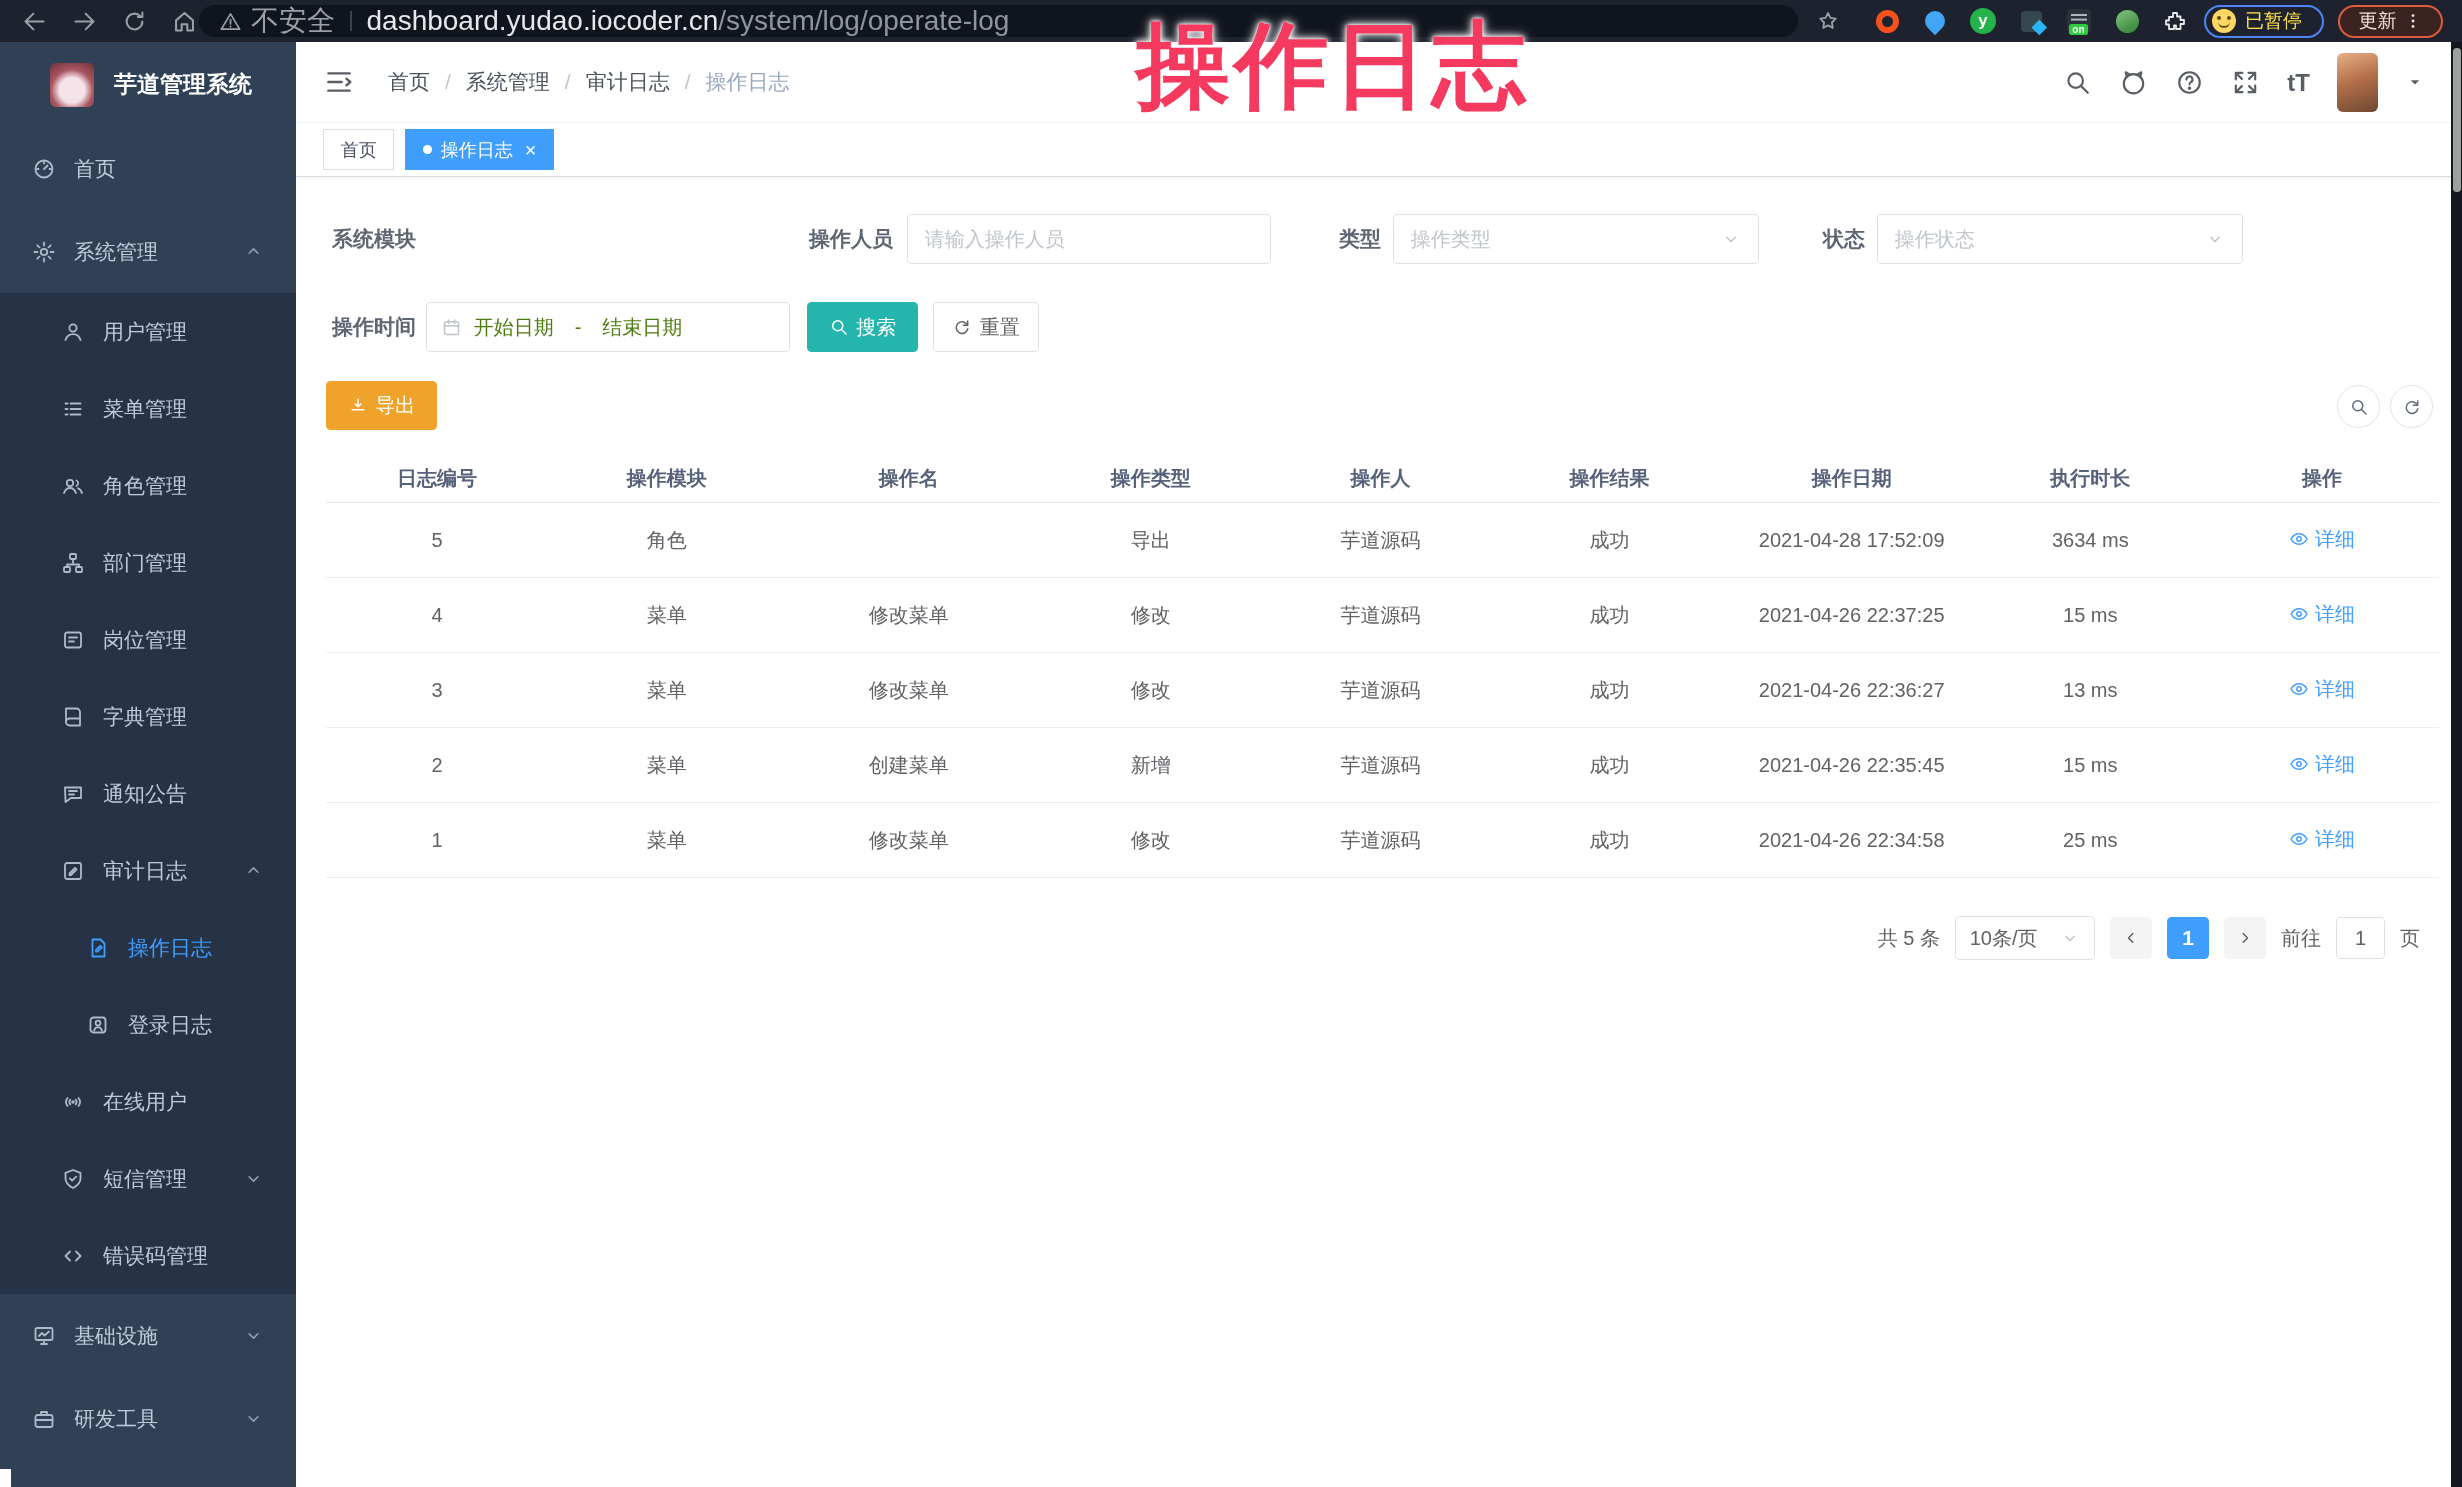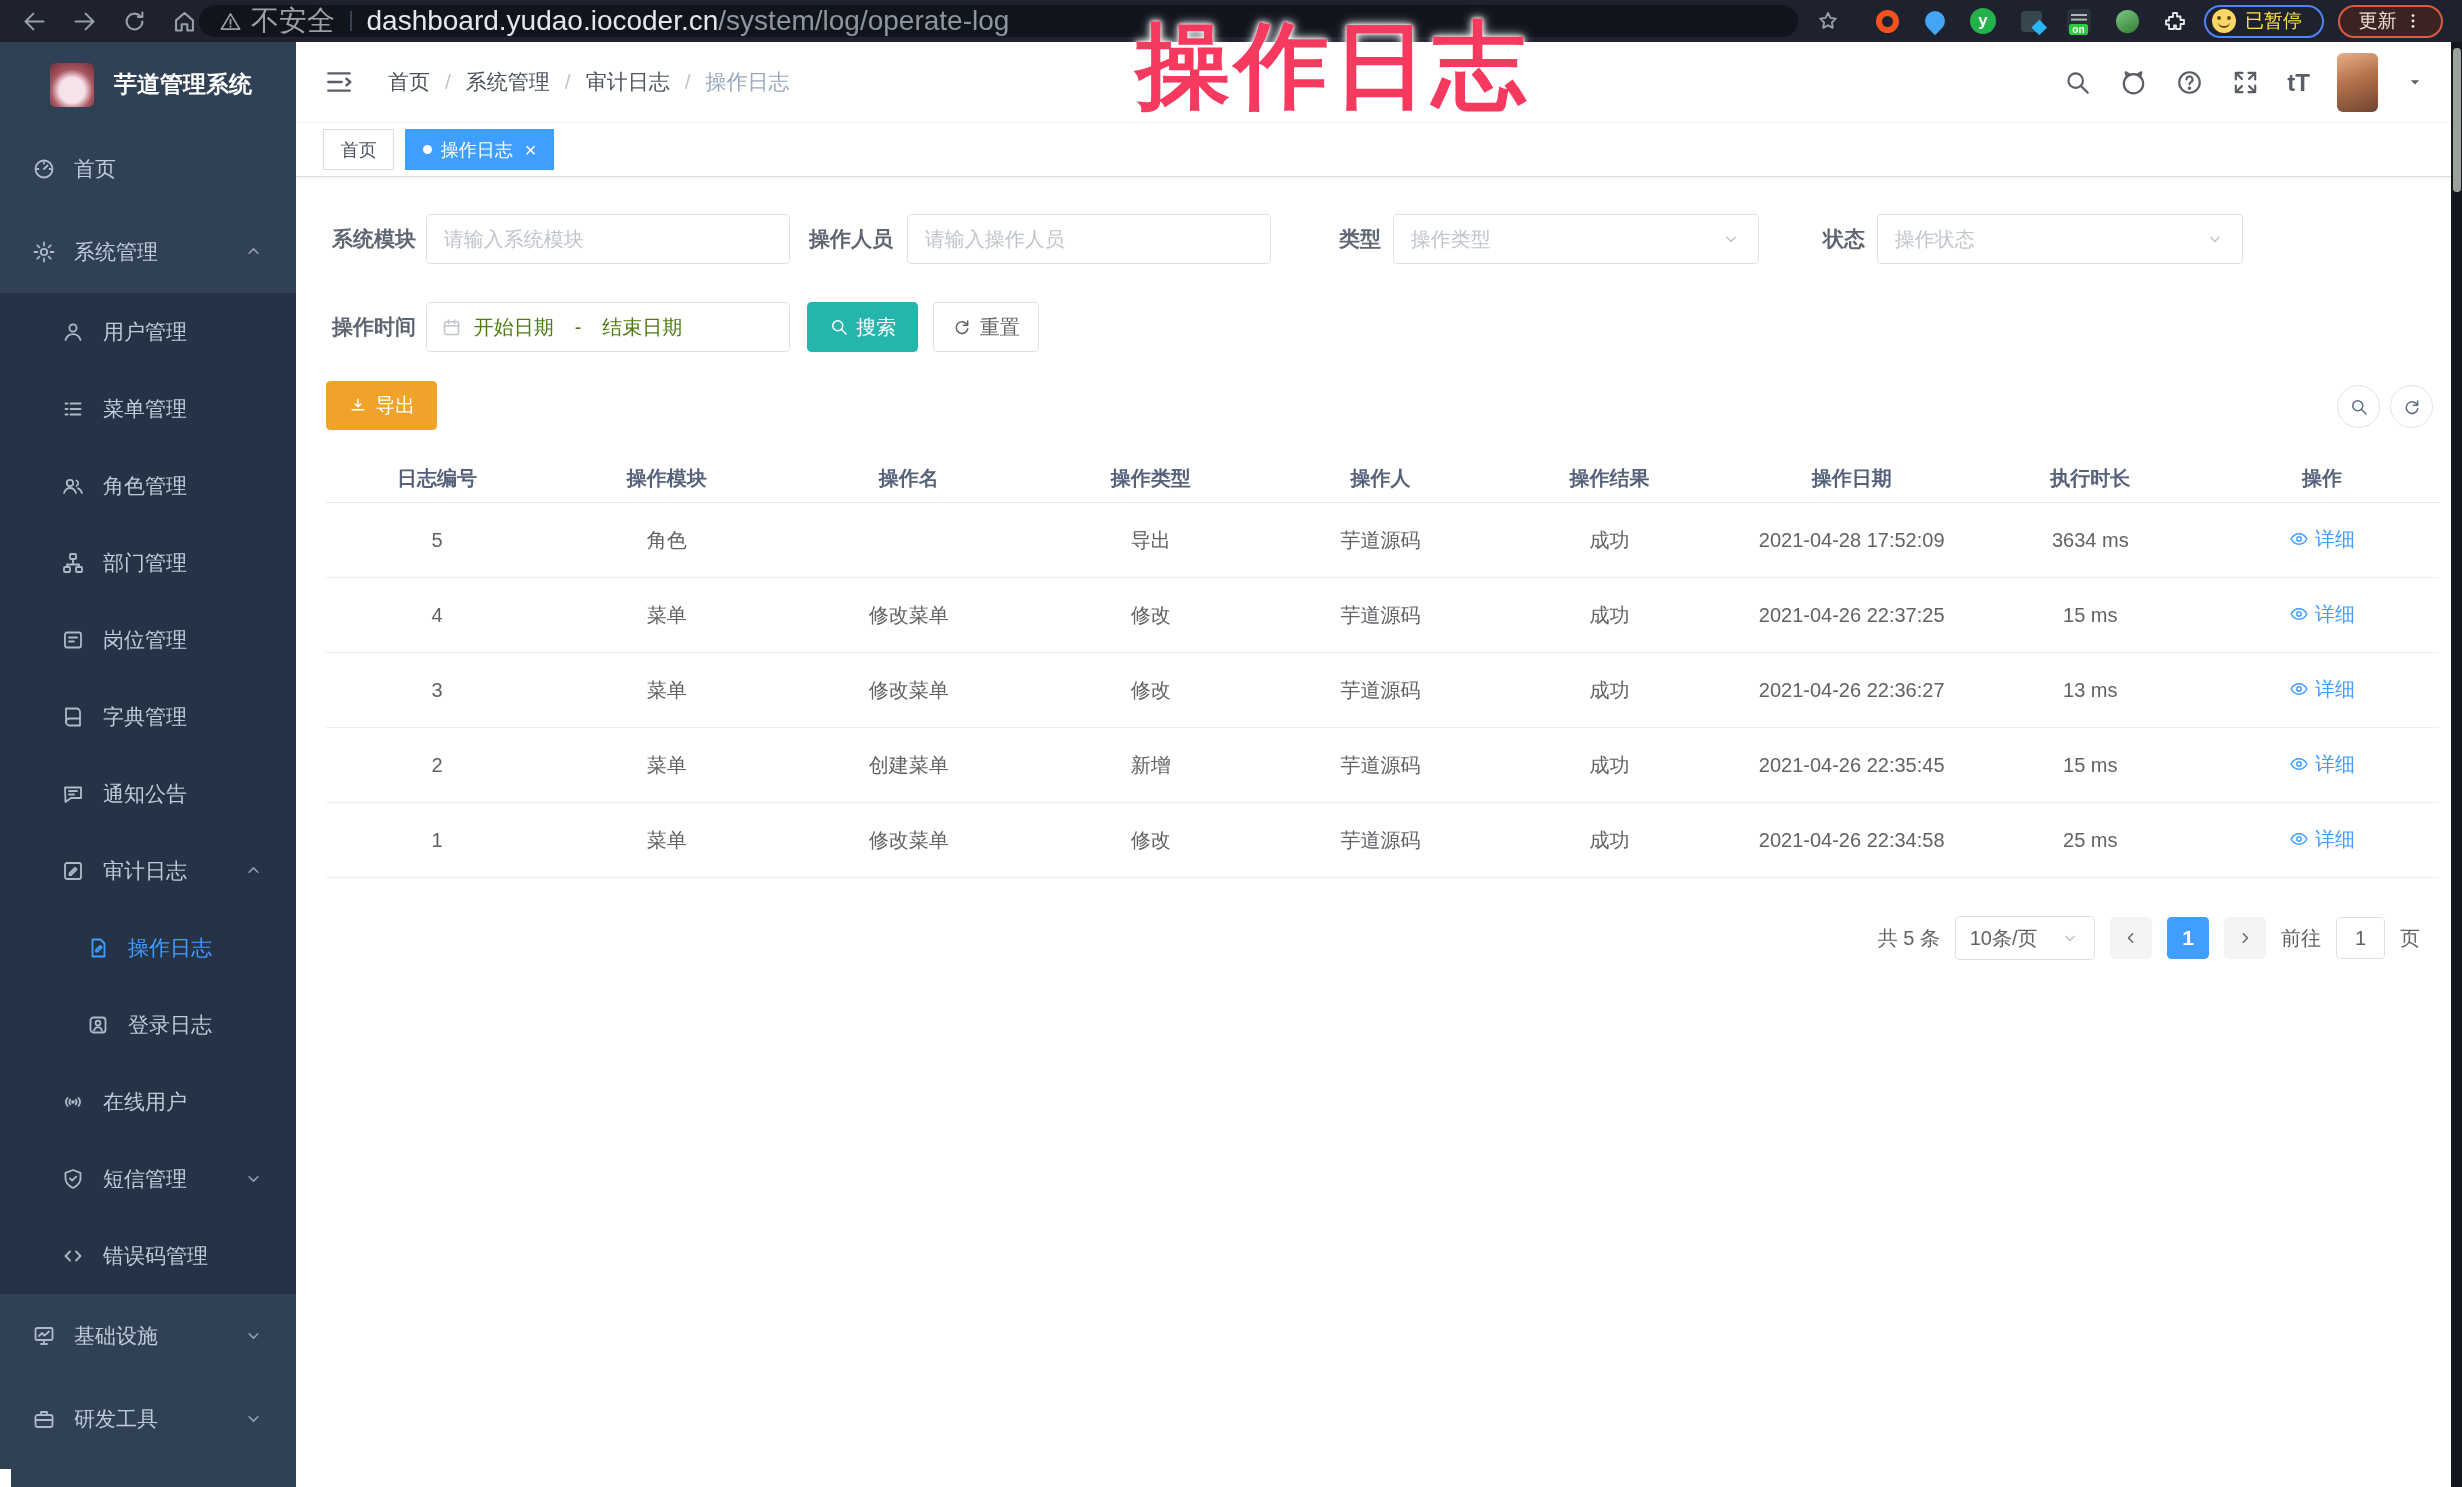--- a/index.html
+++ b/index.html
@@ -489,21 +489,20 @@
       <div class="tab active">
         <span class="tab-dot"></span>
         <span>操作日志</span>
         <span class="tab-close">×</span>
       </div>
     </div>
 </div>
 
 <div class="content">
   <div class="flabel" id="fl-module">系统模块</div>
-  <input class="finput" id="fi-module" placeholder="请输入系统模块" style="">
   <div class="flabel" id="fl-operator">操作人员</div>
   <input class="finput" id="fi-operator" placeholder="请输入操作人员" style="">
   <div class="flabel" id="fl-type">类型</div>
   <div class="fselect" id="fs-type">
     <span>操作类型</span>
     <span class="chev">
         <svg viewBox="0 0 24 24" fill="none" stroke="currentColor" stroke-width="1.8" stroke-linecap="round" stroke-linejoin="round" width="100%" height="100%">
           <path d="M7 10l5 5 5-5"></path>
         </svg>
       </span>

